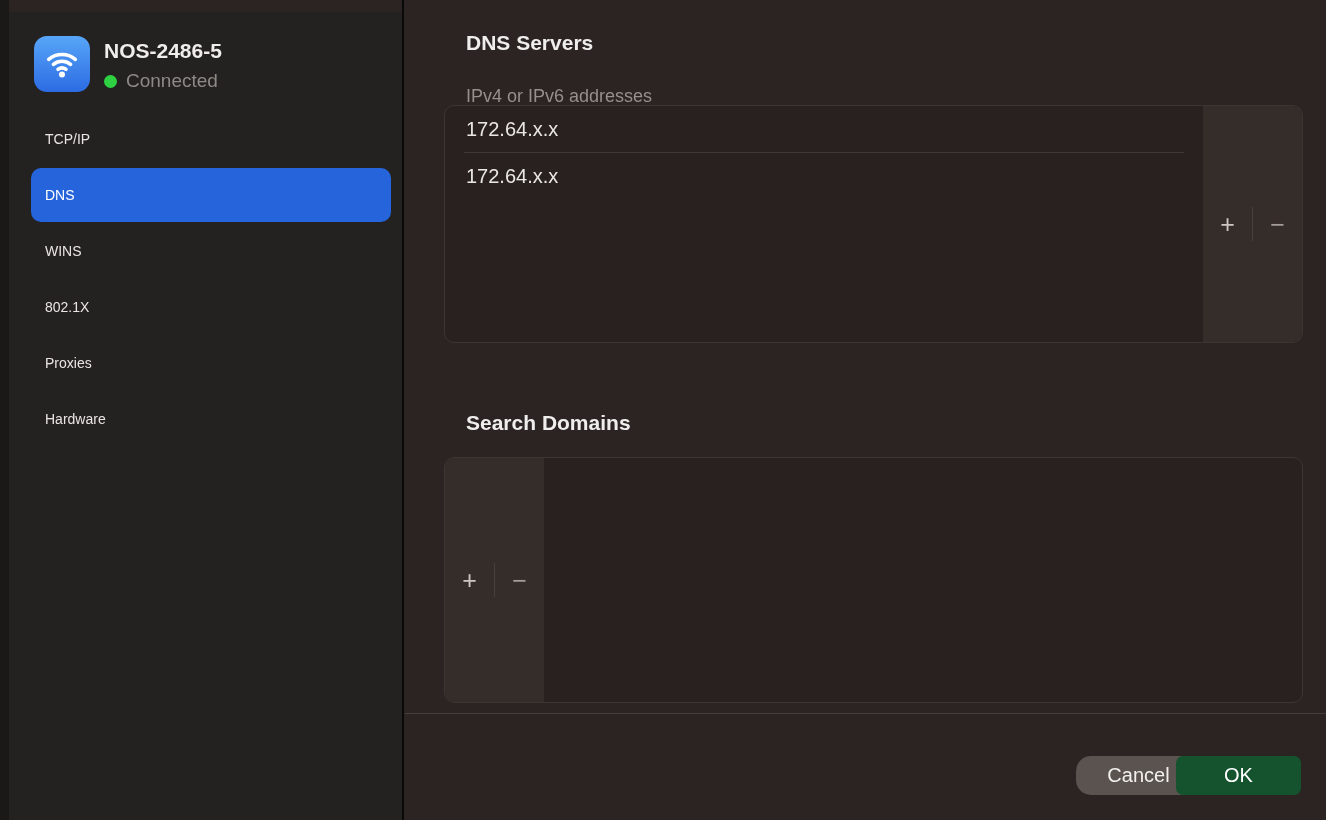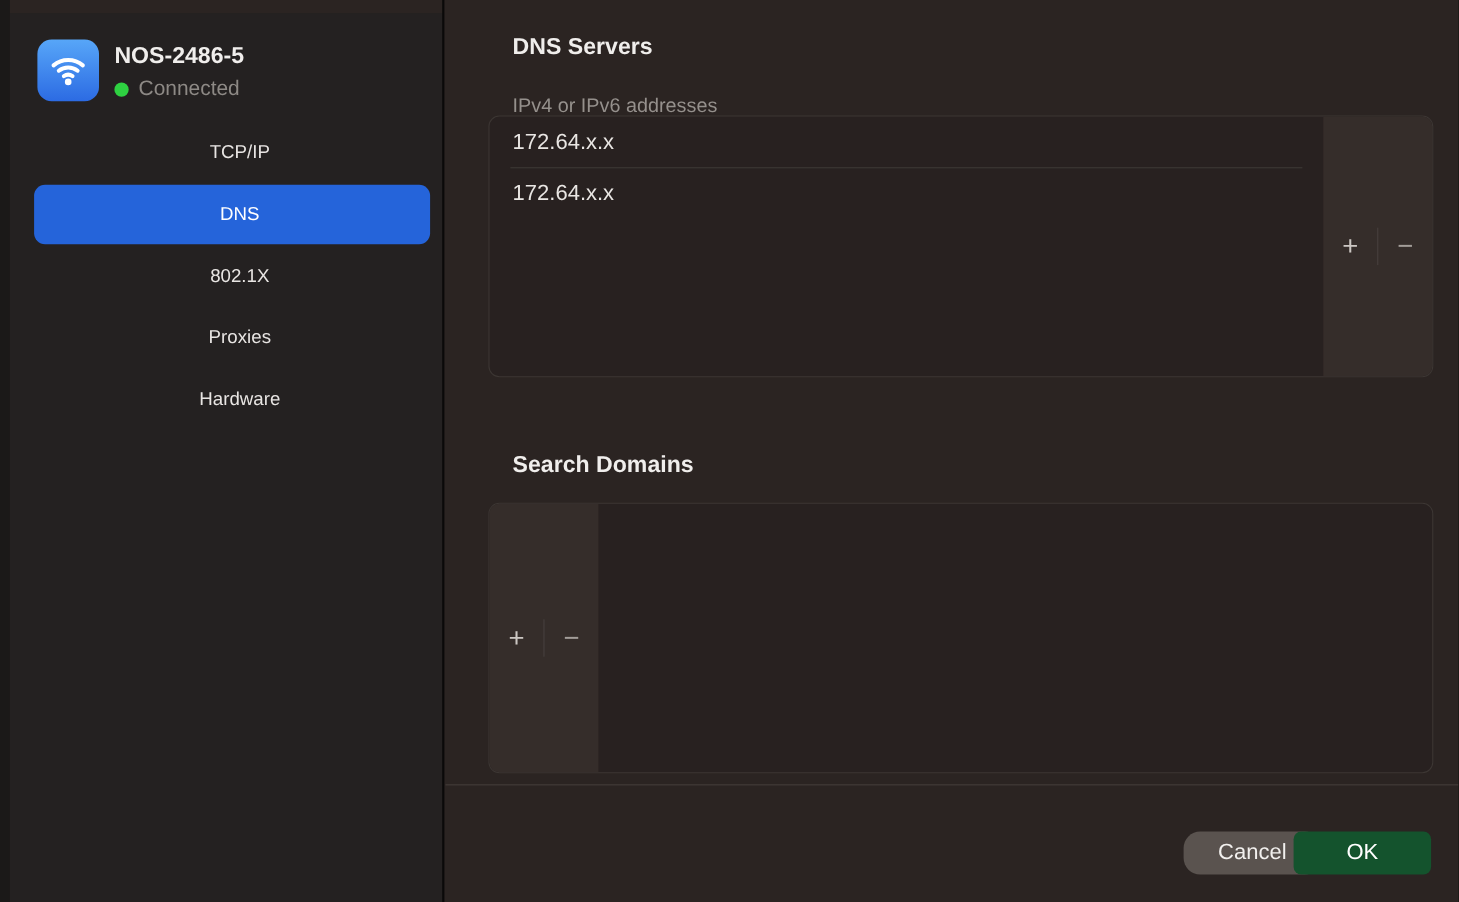--- a/index.html
+++ b/index.html
@@ -47,23 +47,22 @@
     background: #2ed141;
   }
   .status-text { font-size: 19px; color: #8d8985; }
 
   .nav { position: absolute; left: 22px; top: 100px; width: 360px; }
   .nav-item {
     height: 54px; margin-bottom: 2px;
     display: flex; align-items: center;
     padding-left: 14px;
     border-radius: 10px;
-    font-size: 17px; color: #e8e5e3;
+    font-size: 14px; color: #e8e5e3;
     cursor: default;
-    justify-content: center;
   }
   .nav-item.selected { background: #2564da; color: #ffffff; }
 
   
   .main-title {
     position: absolute; left: 466px; top: 31px;
     font-size: 21px; font-weight: 700; color: #f0eeec;
   }
   .main-sub {
     position: absolute; left: 466px; top: 61px;
@@ -156,20 +155,23 @@
 
     <nav class="nav">
   <div class="nav-item">
     <span>TCP/IP</span>
   </div>
 
   <div class="nav-item selected">
     <span>DNS</span>
   </div>
 
+  <div class="nav-item">
+    <span>WINS</span>
+  </div>
 
   <div class="nav-item">
     <span>802.1X</span>
   </div>
 
   <div class="nav-item">
     <span>Proxies</span>
   </div>
 
   <div class="nav-item">

